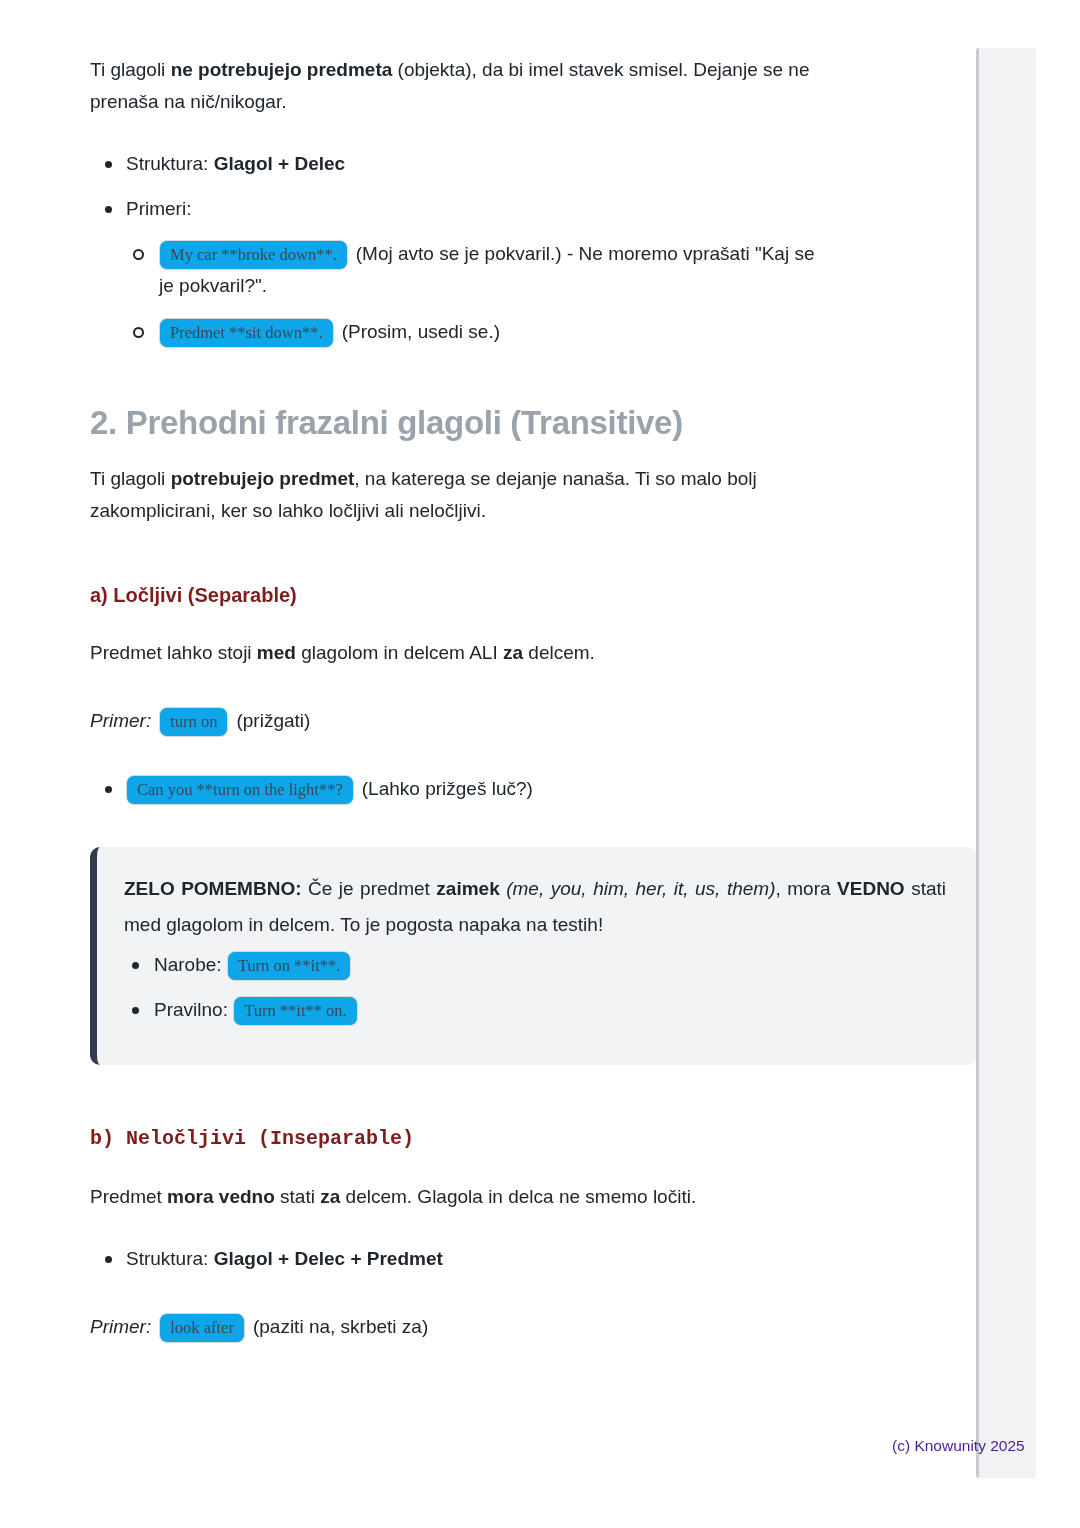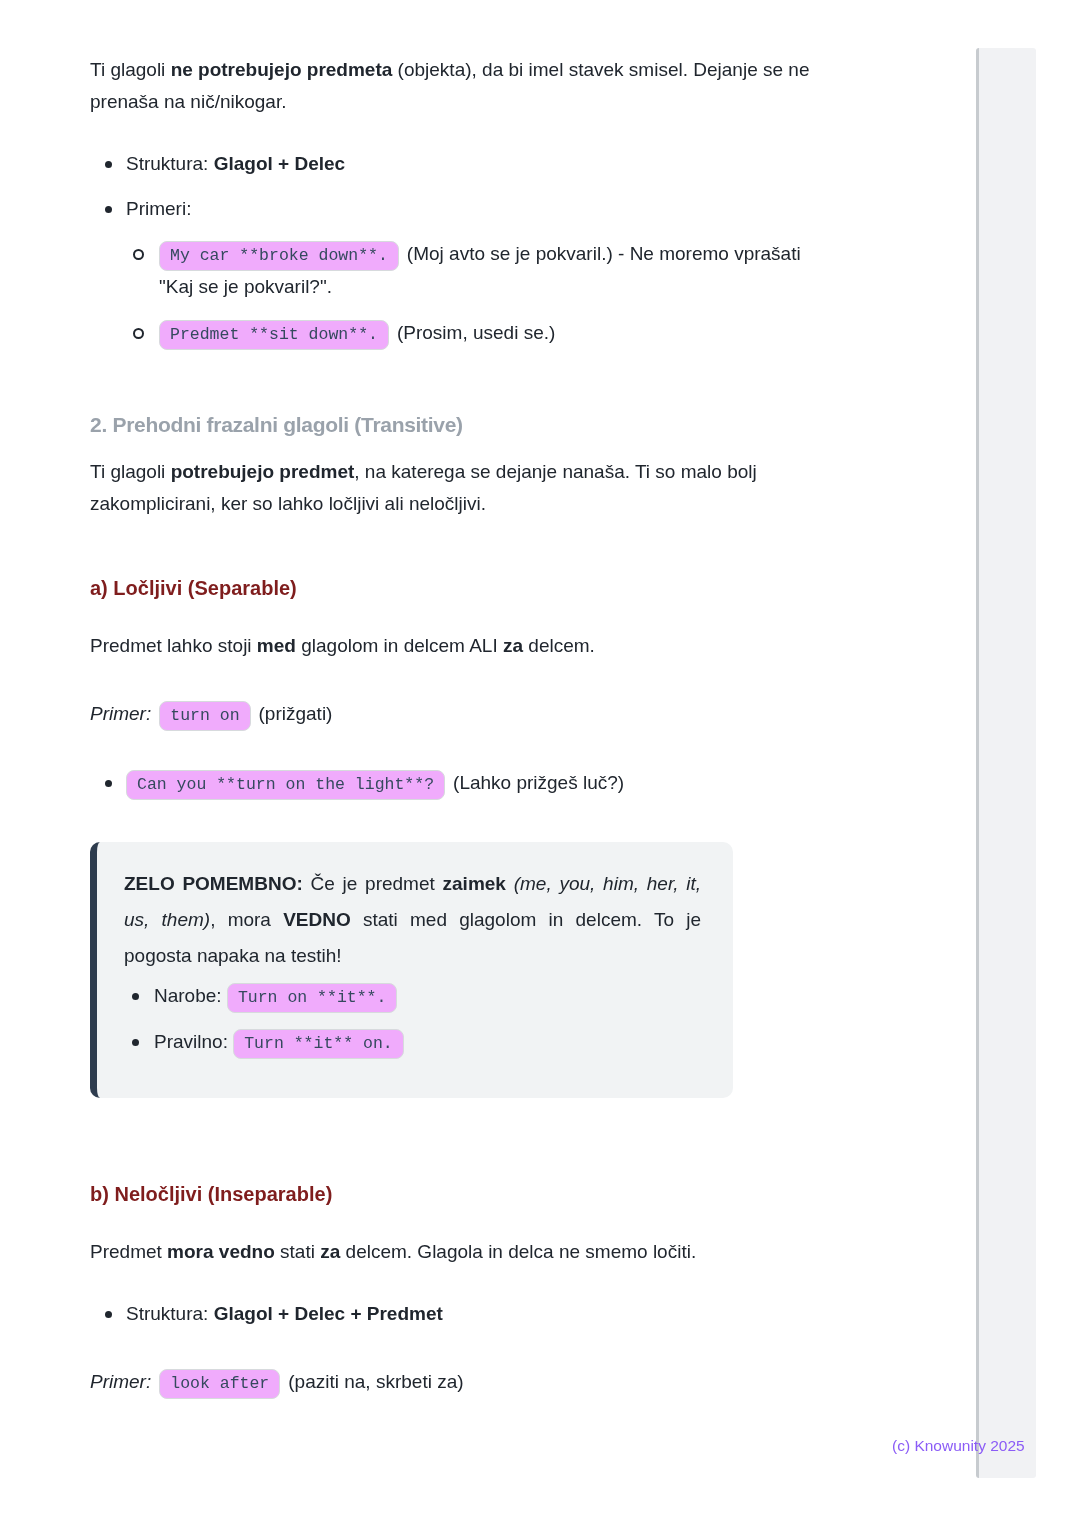--- a/index.html
+++ b/index.html
@@ -16,45 +16,45 @@
   ul.l1 > li::before{
     content:"";position:absolute;left:15px;top:13px;width:7px;height:7px;border-radius:50%;background:#20262e;
   }
   ul.l2{margin-top:13px;}
   ul.l2 > li{position:relative;padding-left:33px;margin-bottom:14px;}
   ul.l2 > li::before{
     content:"";position:absolute;left:7px;top:11px;width:7px;height:7px;border-radius:50%;
     border:2px solid #20262e;background:transparent;
   }
   .chip{
-    font-family:Liberation Mono, monospace;
-    font-size:16.5px;color:#35495e;background:#f0abfc;border:1px solid #d7dadd;
+    font-family:Liberation Serif, serif;
+    font-size:16.5px;color:#35495e;background:#0ea5e9;border:1px solid #d7dadd;
     border-radius:8px;padding:2px 10px 3px;margin-right:8px;white-space:nowrap;
     display:inline-block;line-height:23px;vertical-align:baseline;
   }
-  h2{font-size:21px;line-height:38px;color:#9aa2ab;margin:56px 0 12px;font-weight:700;letter-spacing:-0.3px;}
+  h2{font-size:33px;line-height:38px;color:#9aa2ab;margin:56px 0 21px;font-weight:700;letter-spacing:-0.3px;}
   h3{font-size:20px;line-height:32px;color:#7f1d1d;margin:52px 0 26px;font-weight:600;}
   .primer{margin:36px 0;}
   .primer em{margin-right:8px;}
   .callout{
     background:#f1f3f4;border-left:7px solid #2e3c4e;border-radius:10px;
-    padding:24px 32px 26px 27px;margin:42px 0 0;box-sizing:border-box;width:643px;
+    padding:24px 32px 26px 27px;margin:42px 0 0;box-sizing:border-box;width:888px;
   }
   .callout p{text-align:justify;line-height:36px;margin:0 0 6px;}
   .callout ul > li{position:relative;padding-left:30px;margin-bottom:13px;}
   .callout ul > li::before{
     content:"";position:absolute;left:8px;top:13px;width:7px;height:7px;border-radius:50%;background:#20262e;
   }
-  .sec-b{margin-top:80px;}
+  .sec-b{margin-top:58px;font-family:Liberation Mono, monospace;}
   .side-bar{
     position:absolute;left:976px;top:48px;width:57px;height:1430px;
     background:#f1f2f4;border-left:3px solid #c7cbcf;border-radius:3px;z-index:1;
   }
   .page-footer{
-    position:absolute;left:892px;top:1437px;font-size:15.5px;color:#8b5cf6;z-index:2;white-space:nowrap;
+    position:absolute;left:892px;top:1437px;font-size:15.5px;color:#4c1d95;z-index:2;white-space:nowrap;
   }
 </style>
 </head>
 <body>
 
 <div class="content">
 
   <p><span>Ti glagoli </span><strong>ne potrebujejo predmeta</strong><span> (objekta), da bi imel stavek smisel. Dejanje se ne prenaša na nič/nikogar.</span></p>
 
   <ul class="l1">

